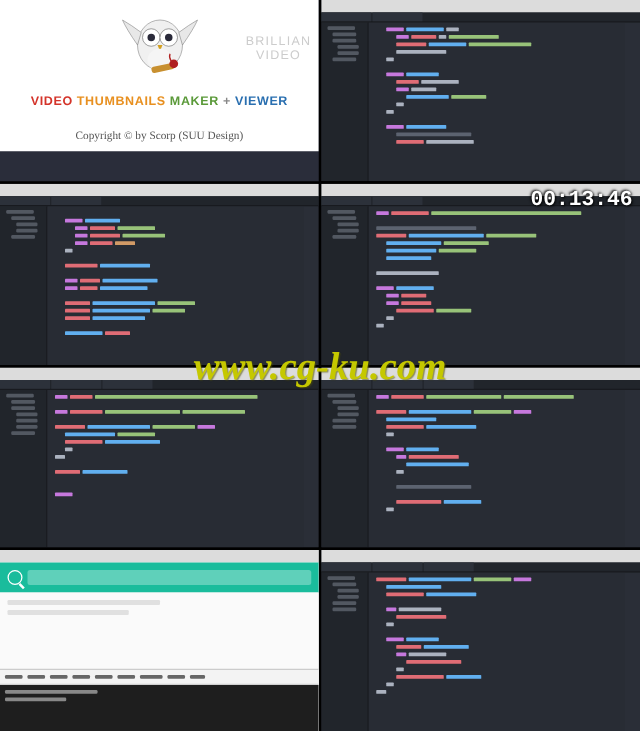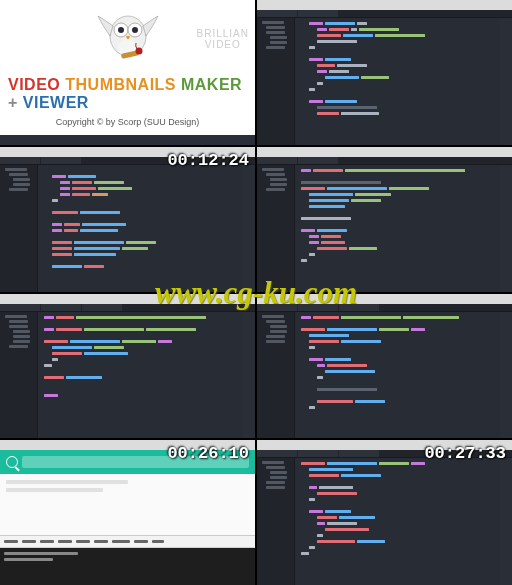--- a/index.html
+++ b/index.html
@@ -70,33 +70,34 @@
     position: absolute;
     top: 28px;
     right: 6px;
     color: #ccc;
     font-size: 10px;
     letter-spacing: 1px;
     text-align: center;
     line-height: 1.1;
   }
   .vtm-title {
-    font-size: 16px;
+    font-size: 10px;
     font-weight: bold;
     letter-spacing: 0.5px;
-    margin-bottom: 5px;
+    margin-bottom: 16px;
   }
   .vtm-video { color: #d4342a; }
   .vtm-thumb { color: #e89020; }
   .vtm-maker { color: #5b9a3a; }
   .vtm-plus { color: #888; }
   .vtm-viewer { color: #2a6fb0; }
   .copyright {
     font-size: 9px;
     color: #555;
+    font-family: Liberation Serif, serif;
   }
   
   .editor {
     background: #282c34;
     display: flex;
     flex-direction: column;
     width: 100%;
     height: 100%;
   }
   .editor-menubar {
@@ -375,21 +376,20 @@
               <span class="tk tk-var" style="width:22px"></span>
               <span class="tk tk-txt" style="width:38px"></span>
             </div>
         </div>
         <div class="editor-minimap"></div>
       </div>
     </div>
   </div>
 
   <div class="thumb">
-    <div class="timestamp">00:12:24</div>
     <div class="editor">
       <div class="editor-menubar"></div>
       <div class="editor-tabs">
         <div class="editor-tab"></div>
           <div class="editor-tab"></div>
       </div>
       <div class="editor-body">
         <div class="editor-sidebar">
           <div class="tree-item w1"></div>
             <div class="tree-item w2"></div>
@@ -449,181 +449,182 @@
               <span class="tk tk-str" style="width:26px"></span>
             </div>
           <div class="code-line i1">
               <span class="tk tk-var" style="width:20px"></span>
               <span class="tk tk-fn" style="width:42px"></span>
             </div>
           <div class="blank"></div>
           <div class="code-line i1">
               <span class="tk tk-fn" style="width:30px"></span>
               <span class="tk tk-var" style="width:20px"></span>
+            </div>
+        </div>
+        <div class="editor-minimap"></div>
+      </div>
+    </div>
+  </div>
+
+  <div class="thumb">
+    <div class="timestamp">00:13:46</div>
+    <div class="editor">
+      <div class="editor-menubar"></div>
+      <div class="editor-tabs">
+        <div class="editor-tab"></div>
+          <div class="editor-tab"></div>
+      </div>
+      <div class="editor-body">
+        <div class="editor-sidebar">
+          <div class="tree-item w1"></div>
+            <div class="tree-item w2"></div>
+            <div class="tree-item w3"></div>
+          <div class="tree-item w3"></div>
+            <div class="tree-item w2"></div>
+        </div>
+        <div class="editor-code">
+          <div class="code-line">
+              <span class="tk tk-kw" style="width:10px"></span>
+              <span class="tk tk-var" style="width:30px"></span>
+              <span class="tk tk-str" style="width:120px"></span>
+            </div>
+          <div class="blank"></div>
+          <div class="code-line">
+              <span class="tk tk-cm" style="width:80px"></span>
+            </div>
+          <div class="code-line">
+              <span class="tk tk-var" style="width:24px"></span>
+              <span class="tk tk-fn" style="width:60px"></span>
+              <span class="tk tk-str" style="width:40px"></span>
+            </div>
+          <div class="code-line i1">
+              <span class="tk tk-fn" style="width:44px"></span>
+              <span class="tk tk-str" style="width:36px"></span>
+            </div>
+          <div class="code-line i1">
+              <span class="tk tk-fn" style="width:40px"></span>
+              <span class="tk tk-str" style="width:30px"></span>
+            </div>
+          <div class="code-line i1">
+              <span class="tk tk-fn" style="width:36px"></span>
+            </div>
+          <div class="blank"></div>
+          <div class="code-line">
+              <span class="tk tk-txt" style="width:50px"></span>
+            </div>
+          <div class="blank"></div>
+          <div class="code-line">
+              <span class="tk tk-kw" style="width:14px"></span>
+              <span class="tk tk-fn" style="width:30px"></span>
+            </div>
+          <div class="code-line i1">
+              <span class="tk tk-kw" style="width:10px"></span>
+              <span class="tk tk-var" style="width:20px"></span>
+            </div>
+          <div class="code-line i1">
+              <span class="tk tk-kw" style="width:10px"></span>
+              <span class="tk tk-var" style="width:24px"></span>
+            </div>
+          <div class="code-line i2">
+              <span class="tk tk-var" style="width:30px"></span>
+              <span class="tk tk-str" style="width:28px"></span>
+            </div>
+          <div class="code-line i1">
+              <span class="tk tk-txt" style="width:6px"></span>
+            </div>
+          <div class="code-line">
+              <span class="tk tk-txt" style="width:6px"></span>
             </div>
         </div>
         <div class="editor-minimap"></div>
       </div>
     </div>
   </div>
 
   <div class="thumb">
     <div class="editor">
       <div class="editor-menubar"></div>
       <div class="editor-tabs">
         <div class="editor-tab"></div>
           <div class="editor-tab"></div>
+          <div class="editor-tab"></div>
       </div>
       <div class="editor-body">
         <div class="editor-sidebar">
           <div class="tree-item w1"></div>
             <div class="tree-item w2"></div>
+            <div class="tree-item w2"></div>
+          <div class="tree-item w3"></div>
             <div class="tree-item w3"></div>
-          <div class="tree-item w3"></div>
-            <div class="tree-item w2"></div>
+            <div class="tree-item w3"></div>
+          <div class="tree-item w2"></div>
         </div>
         <div class="editor-code">
           <div class="code-line">
               <span class="tk tk-kw" style="width:10px"></span>
-              <span class="tk tk-var" style="width:30px"></span>
-              <span class="tk tk-str" style="width:120px"></span>
-            </div>
-          <div class="blank"></div>
-          <div class="code-line">
-              <span class="tk tk-cm" style="width:80px"></span>
-            </div>
+              <span class="tk tk-var" style="width:18px"></span>
+              <span class="tk tk-str" style="width:130px"></span>
+            </div>
+          <div class="blank"></div>
+          <div class="code-line">
+              <span class="tk tk-kw" style="width:10px"></span>
+              <span class="tk tk-var" style="width:26px"></span>
+              <span class="tk tk-str" style="width:60px"></span>
+              <span class="tk tk-str" style="width:50px"></span>
+            </div>
+          <div class="blank"></div>
           <div class="code-line">
               <span class="tk tk-var" style="width:24px"></span>
-              <span class="tk tk-fn" style="width:60px"></span>
-              <span class="tk tk-str" style="width:40px"></span>
-            </div>
-          <div class="code-line i1">
-              <span class="tk tk-fn" style="width:44px"></span>
-              <span class="tk tk-str" style="width:36px"></span>
+              <span class="tk tk-fn" style="width:50px"></span>
+              <span class="tk tk-str" style="width:34px"></span>
+              <span class="tk tk-kw" style="width:14px"></span>
             </div>
           <div class="code-line i1">
               <span class="tk tk-fn" style="width:40px"></span>
               <span class="tk tk-str" style="width:30px"></span>
             </div>
           <div class="code-line i1">
+              <span class="tk tk-var" style="width:30px"></span>
+              <span class="tk tk-fn" style="width:44px"></span>
+            </div>
+          <div class="code-line i1">
+              <span class="tk tk-txt" style="width:6px"></span>
+            </div>
+          <div class="code-line">
+              <span class="tk tk-txt" style="width:8px"></span>
+            </div>
+          <div class="blank"></div>
+          <div class="code-line">
+              <span class="tk tk-var" style="width:20px"></span>
               <span class="tk tk-fn" style="width:36px"></span>
             </div>
           <div class="blank"></div>
-          <div class="code-line">
-              <span class="tk tk-txt" style="width:50px"></span>
-            </div>
-          <div class="blank"></div>
-          <div class="code-line">
-              <span class="tk tk-kw" style="width:14px"></span>
-              <span class="tk tk-fn" style="width:30px"></span>
-            </div>
-          <div class="code-line i1">
-              <span class="tk tk-kw" style="width:10px"></span>
-              <span class="tk tk-var" style="width:20px"></span>
-            </div>
-          <div class="code-line i1">
-              <span class="tk tk-kw" style="width:10px"></span>
-              <span class="tk tk-var" style="width:24px"></span>
-            </div>
-          <div class="code-line i2">
-              <span class="tk tk-var" style="width:30px"></span>
-              <span class="tk tk-str" style="width:28px"></span>
-            </div>
-          <div class="code-line i1">
-              <span class="tk tk-txt" style="width:6px"></span>
-            </div>
-          <div class="code-line">
-              <span class="tk tk-txt" style="width:6px"></span>
+          <div class="blank"></div>
+          <div class="code-line">
+              <span class="tk tk-kw" style="width:14px"></span>
             </div>
         </div>
         <div class="editor-minimap"></div>
       </div>
     </div>
   </div>
 
   <div class="thumb">
     <div class="editor">
       <div class="editor-menubar"></div>
       <div class="editor-tabs">
         <div class="editor-tab"></div>
           <div class="editor-tab"></div>
           <div class="editor-tab"></div>
       </div>
       <div class="editor-body">
         <div class="editor-sidebar">
           <div class="tree-item w1"></div>
             <div class="tree-item w2"></div>
-            <div class="tree-item w2"></div>
-          <div class="tree-item w3"></div>
-            <div class="tree-item w3"></div>
-            <div class="tree-item w3"></div>
-          <div class="tree-item w2"></div>
-        </div>
-        <div class="editor-code">
-          <div class="code-line">
-              <span class="tk tk-kw" style="width:10px"></span>
-              <span class="tk tk-var" style="width:18px"></span>
-              <span class="tk tk-str" style="width:130px"></span>
-            </div>
-          <div class="blank"></div>
-          <div class="code-line">
-              <span class="tk tk-kw" style="width:10px"></span>
-              <span class="tk tk-var" style="width:26px"></span>
-              <span class="tk tk-str" style="width:60px"></span>
-              <span class="tk tk-str" style="width:50px"></span>
-            </div>
-          <div class="blank"></div>
-          <div class="code-line">
-              <span class="tk tk-var" style="width:24px"></span>
-              <span class="tk tk-fn" style="width:50px"></span>
-              <span class="tk tk-str" style="width:34px"></span>
-              <span class="tk tk-kw" style="width:14px"></span>
-            </div>
-          <div class="code-line i1">
-              <span class="tk tk-fn" style="width:40px"></span>
-              <span class="tk tk-str" style="width:30px"></span>
-            </div>
-          <div class="code-line i1">
-              <span class="tk tk-var" style="width:30px"></span>
-              <span class="tk tk-fn" style="width:44px"></span>
-            </div>
-          <div class="code-line i1">
-              <span class="tk tk-txt" style="width:6px"></span>
-            </div>
-          <div class="code-line">
-              <span class="tk tk-txt" style="width:8px"></span>
-            </div>
-          <div class="blank"></div>
-          <div class="code-line">
-              <span class="tk tk-var" style="width:20px"></span>
-              <span class="tk tk-fn" style="width:36px"></span>
-            </div>
-          <div class="blank"></div>
-          <div class="blank"></div>
-          <div class="code-line">
-              <span class="tk tk-kw" style="width:14px"></span>
-            </div>
-        </div>
-        <div class="editor-minimap"></div>
-      </div>
-    </div>
-  </div>
-
-  <div class="thumb">
-    <div class="editor">
-      <div class="editor-menubar"></div>
-      <div class="editor-tabs">
-        <div class="editor-tab"></div>
-          <div class="editor-tab"></div>
-          <div class="editor-tab"></div>
-      </div>
-      <div class="editor-body">
-        <div class="editor-sidebar">
-          <div class="tree-item w1"></div>
-            <div class="tree-item w2"></div>
             <div class="tree-item w3"></div>
           <div class="tree-item w3"></div>
             <div class="tree-item w2"></div>
             <div class="tree-item w2"></div>
         </div>
         <div class="editor-code">
           <div class="code-line">
               <span class="tk tk-kw" style="width:10px"></span>
               <span class="tk tk-var" style="width:26px"></span>
               <span class="tk tk-str" style="width:60px"></span>
@@ -673,21 +674,20 @@
           <div class="code-line i1">
               <span class="tk tk-txt" style="width:6px"></span>
             </div>
         </div>
         <div class="editor-minimap"></div>
       </div>
     </div>
   </div>
 
   <div class="thumb">
-    <div class="timestamp">00:26:10</div>
     <div class="browser">
       <div class="browser-menubar"></div>
       <div class="browser-page">
         <div class="teal-header">
           <div class="search-circle"></div>
           <div class="search-bar"></div>
         </div>
         <div class="page-content">
           <div class="content-line" style="width:50%"></div>
           <div class="content-line" style="width:40%"></div>
@@ -707,21 +707,20 @@
           <div class="devtools-console">
             <div class="console-line" style="width:30%"></div>
             <div class="console-line" style="width:20%"></div>
           </div>
         </div>
       </div>
     </div>
   </div>
 
   <div class="thumb">
-    <div class="timestamp">00:27:33</div>
     <div class="editor">
       <div class="editor-menubar"></div>
       <div class="editor-tabs">
         <div class="editor-tab"></div>
           <div class="editor-tab"></div>
           <div class="editor-tab"></div>
       </div>
       <div class="editor-body">
         <div class="editor-sidebar">
           <div class="tree-item w1"></div>

